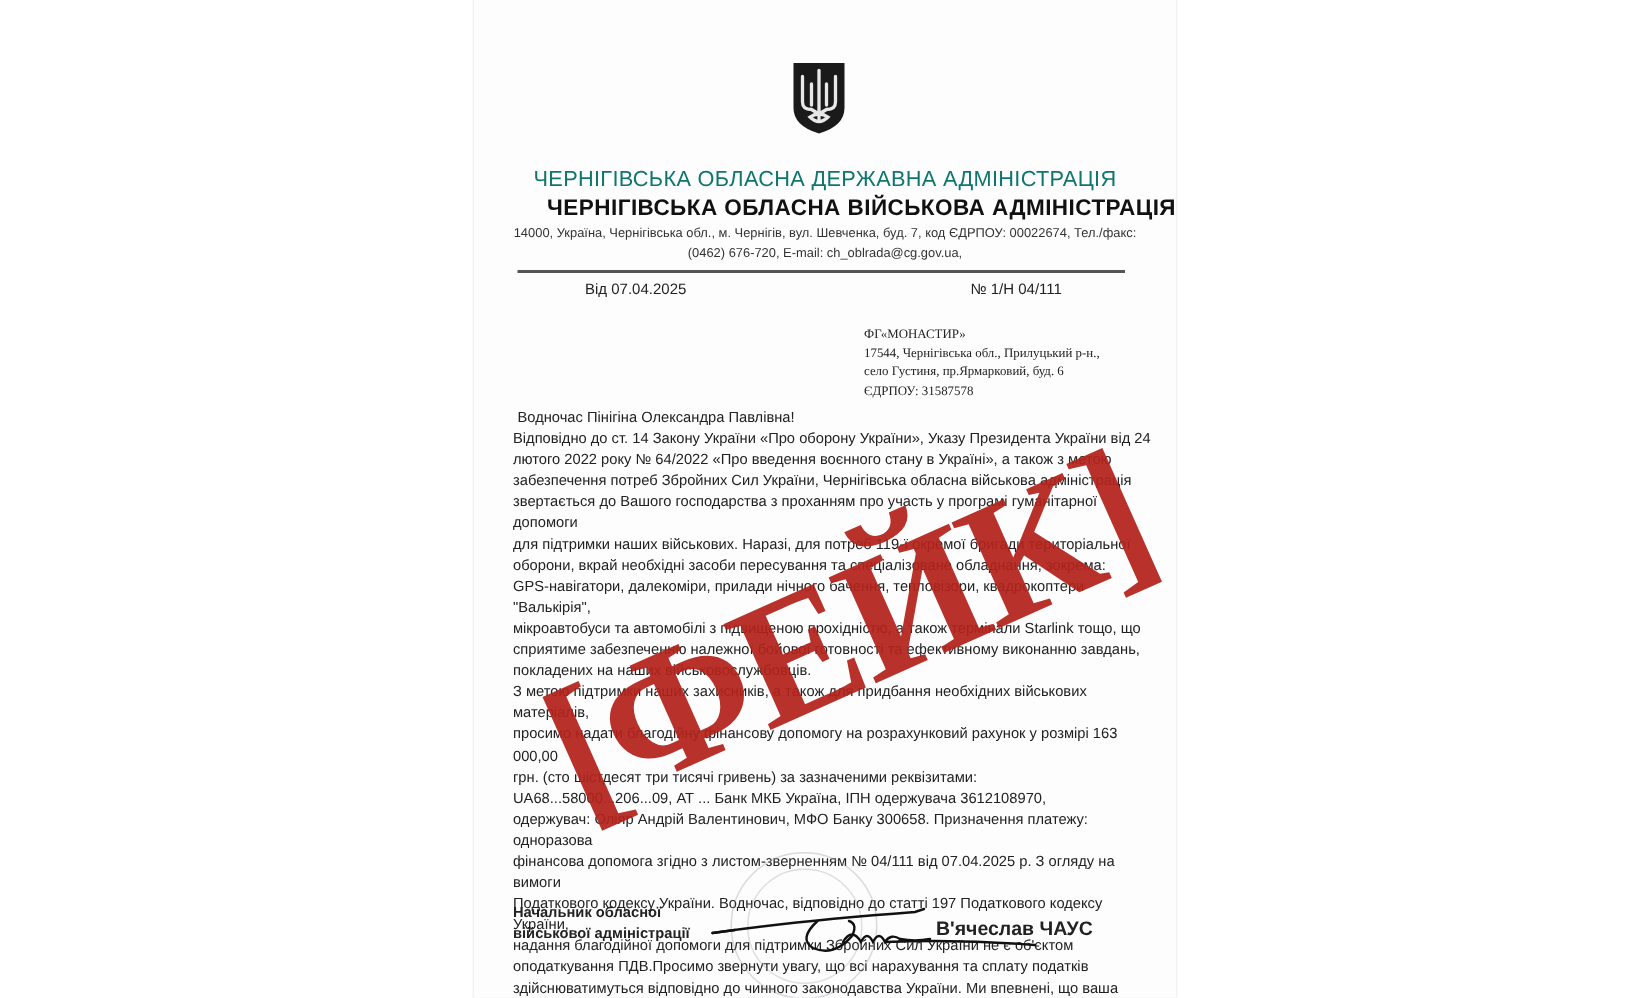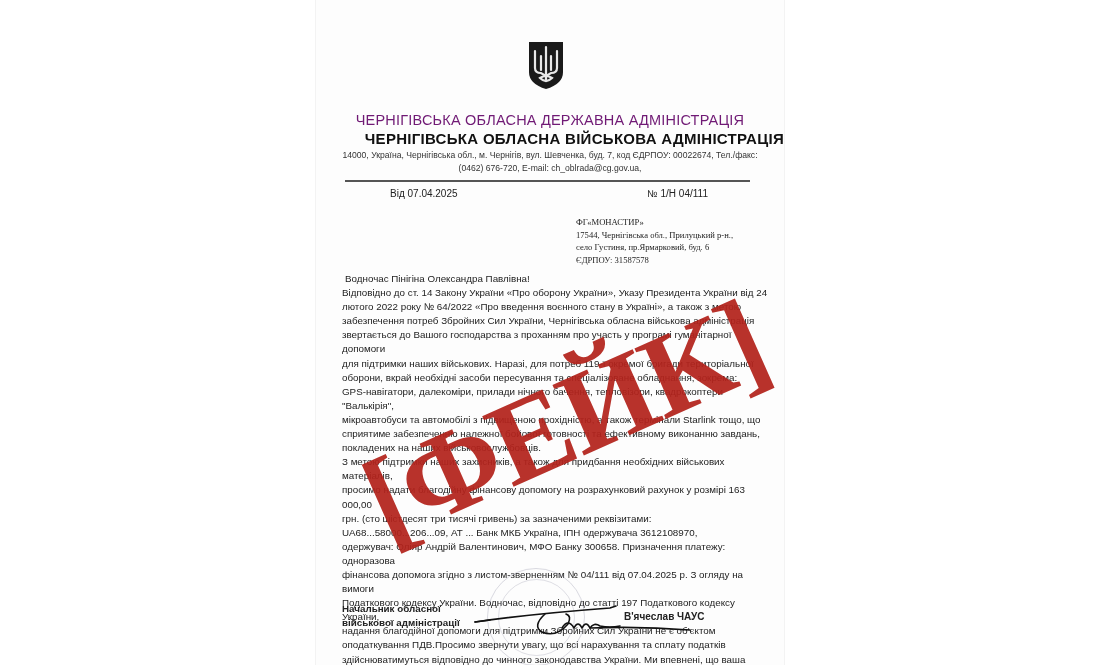--- a/index.html
+++ b/index.html
@@ -10,21 +10,21 @@
     .page {
       position: absolute; left: 316px; top: 0; width: 468px; height: 665px;
       background: #fdfdfd;
       box-shadow: 0 0 0 1px #f3f3f3;
     }
     .crest {
       position: absolute; left: 526px; top: 40px; width: 40px; height: 50px;
     }
     .hdr1 {
       position: absolute; left: 316px; width: 468px; top: 112px; text-align: center;
-      font-size: 14.5px; letter-spacing: 0.2px; color: #701a75;
+      font-size: 14.5px; letter-spacing: 0.2px; color: #0f766e;
     }
     .hdr2 {
       position: absolute; left: 316px; width: 468px; top: 130px; text-align: right;
       font-size: 15px; font-weight: bold; letter-spacing: 0.3px; color: #111;
     }
     .addr {
       position: absolute; left: 330px; width: 440px; top: 149px; text-align: center;
       font-size: 8.6px; line-height: 13px; color: #333;
     }
     .rule {
@@ -38,21 +38,21 @@
     .body {
       position: absolute; left: 342px; top: 272px; width: 432px;
       font-size: 9.8px; line-height: 14.1px; color: #222;
     }
     .body p { margin: 0; }
     .body .indent { text-indent: 3px; }
     .sign-title {
       position: absolute; left: 342px; top: 602px; font-size: 9.8px; line-height: 14px; font-weight: bold; color: #222;
     }
     .sign-name {
-      position: absolute; left: 624px; top: 611px; font-size: 10px; font-weight: bold; color: #222;
+      position: absolute; left: 624px; top: 611px; font-size: 13px; font-weight: bold; color: #222;
     }
     .seal {
       position: absolute; left: 487px; top: 568px; width: 98px; height: 98px; border-radius: 50%;
       border: 1.5px solid rgba(150,150,170,0.35); box-sizing: border-box;
     }
     .seal-inner {
       position: absolute; left: 10px; top: 10px; width: 75px; height: 75px; border-radius: 50%;
       border: 1px solid rgba(150,150,170,0.3);
     }
     .signature { position: absolute; left: 470px; top: 598px; width: 235px; height: 42px; }

